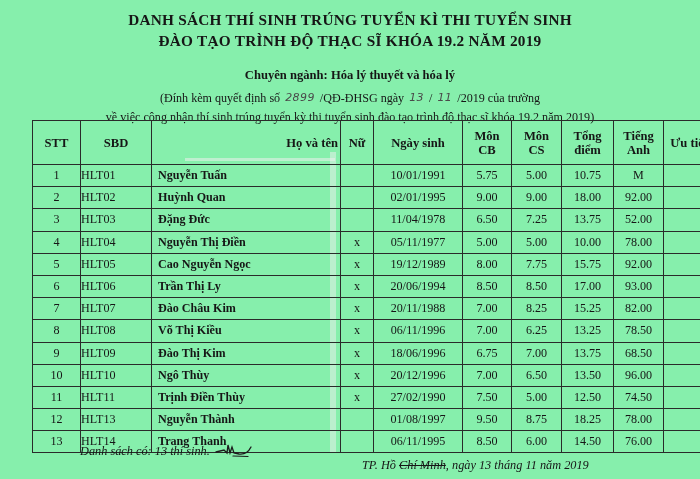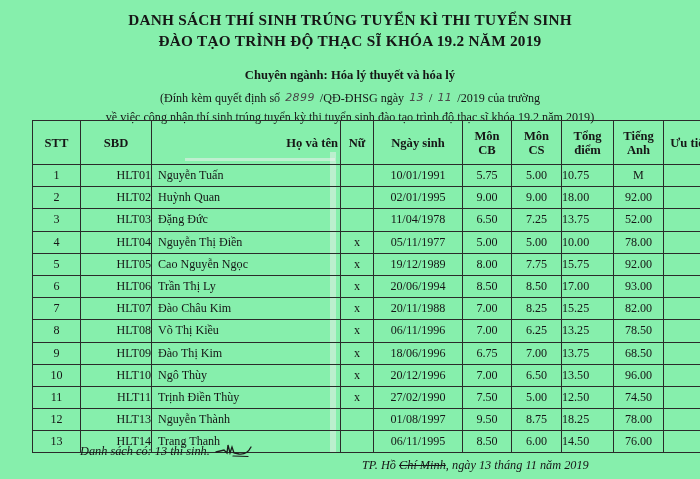--- a/index.html
+++ b/index.html
@@ -94,27 +94,27 @@
     text-align: center;
     height: 41px;
     font-size: 12.6px;
     line-height: 14px;
     padding: 1px 2px;
   }
   table.roster thead th.two-line span {
     display: block;
   }
   .c-stt   { width: 43px;  text-align: center; }
-  .c-sbd   { width: 66px;  text-align: right; }
-  .c-name  { width: 186px; text-align: left; padding-left: 6px !important; }
+  .c-sbd   { width: 66px;  text-align: left; }
+  .c-name  { width: 186px; text-align: left; padding-left: 6px !important; font-weight: bold; }
   .c-nu    { width: 28px;  text-align: center; }
   .c-dob   { width: 84px;  text-align: center; }
   .c-cb    { width: 44px;  text-align: center; }
   .c-cs    { width: 45px;  text-align: center; }
-  .c-tong  { width: 47px;  text-align: left; }
+  .c-tong  { width: 47px;  text-align: center; }
   .c-anh   { width: 45px;  text-align: center; }
   .c-uu    { width: 49px;  text-align: center; }
 
   
   .footer-left {
     position: absolute;
     left: 80px;
     top: 442px;
     font-style: italic;
     font-size: 12.3px;

